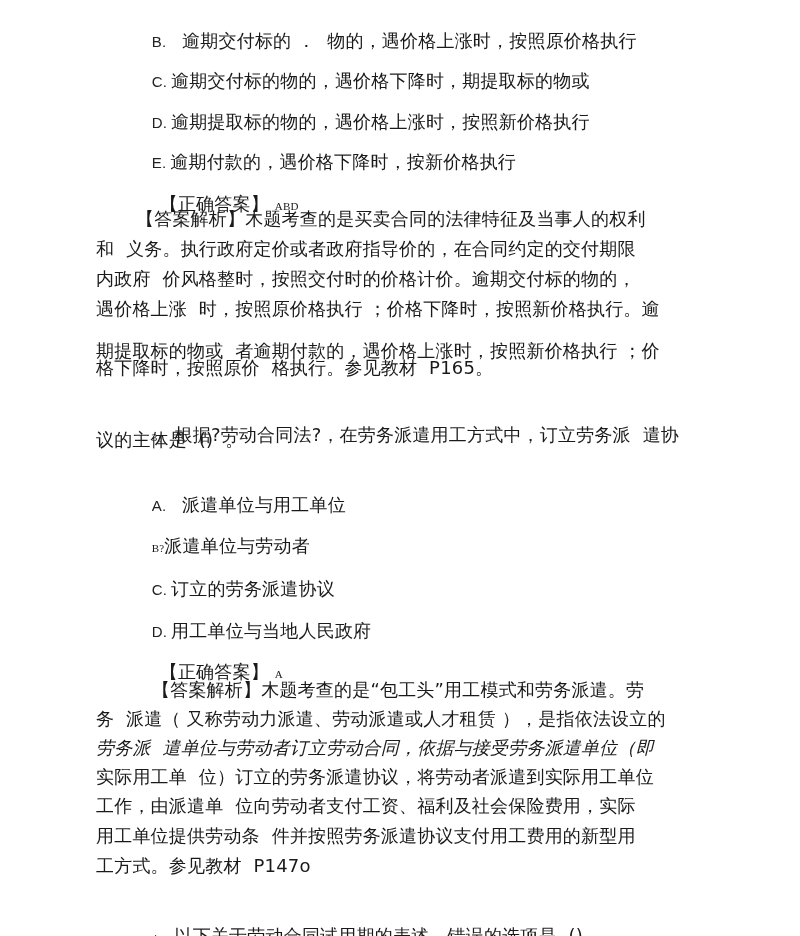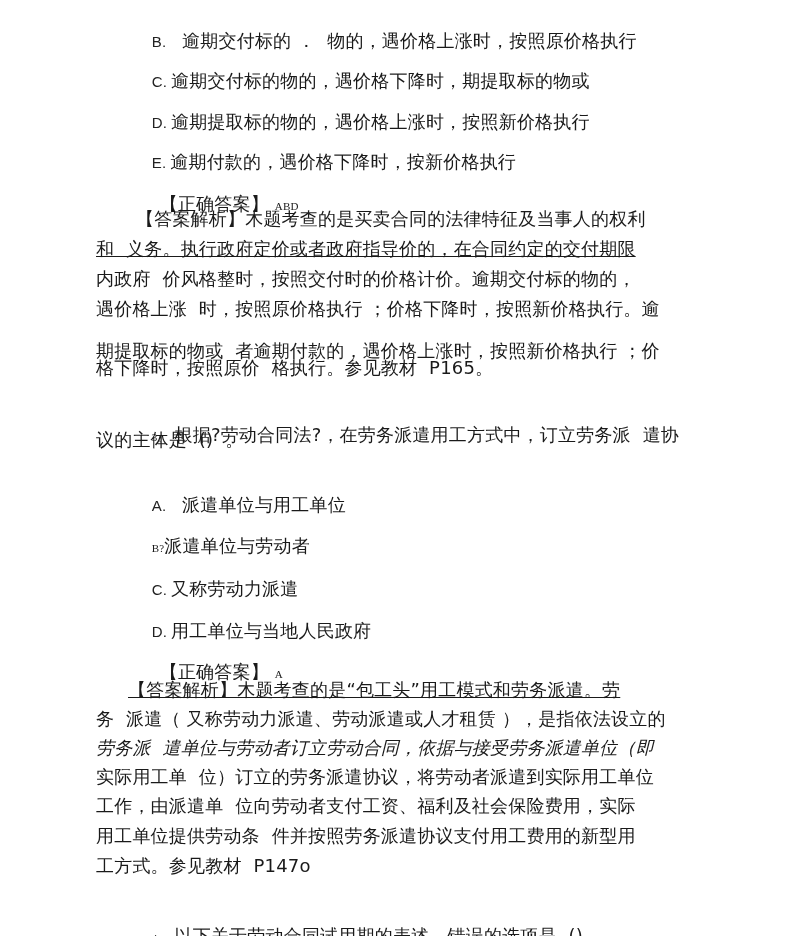--- a/index.html
+++ b/index.html
@@ -25,49 +25,49 @@
   </div>
   <div class="line" style="left:128px; top:126px;">
     <span class="lbl">E.</span><span>逾期付款的，遇价格下降时，按新价格执行</span>
   </div>
 
   <div class="line" style="left:136px; top:168px;">
     <span>【正确答案】</span> <span class="lat">ABD</span>
   </div>
 
   <div class="line" style="left:136px; top:207px;">【答案解析】木题考查的是买卖合同的法律特征及当事人的权利</div>
-  <div class="line" style="left:96px; top:237px;text-decoration:underline;">和  义务。执行政府定价或者政府指导价的，在合同约定的交付期限</div>
+  <div class="line" style="left:96px; top:237px;">和  义务。执行政府定价或者政府指导价的，在合同约定的交付期限</div>
   <div class="line" style="left:96px; top:267px;">内政府  价风格整时，按照交付时的价格计价。逾期交付标的物的，</div>
   <div class="line" style="left:96px; top:297px;">遇价格上涨  时，按照原价格执行 ；价格下降时，按照新价格执行。逾</div>
   <div class="line" style="left:96px; top:327px;margin-top:12px;">期提取标的物或  者逾期付款的，遇价格上涨时，按照新价格执行 ；价</div>
   <div class="line" style="left:96px; top:356px;">格下降时，按照原价  格执行。参见教材  P165。</div>
 
   <div class="line" style="left:128px; top:399px;">
     <span class="lat">3、</span><span> 根据?劳动合同法?，在劳务派遣用工方式中，订立劳务派  遣协</span>
   </div>
   <div class="line" style="left:96px; top:428px;">议的主体是  ()  。</div>
 
   <div class="line" style="left:128px; top:469px;">
     <span class="lbl">A.</span><span>  派遣单位与用工单位</span>
   </div>
   <div class="line" style="left:128px; top:510px;">
     <span class="lat">B?</span><span>派遣单位与劳动者</span>
   </div>
   <div class="line" style="left:128px; top:553px;">
-    <span class="lbl">C.</span><span>又称劳动力派遣</span>
+    <span class="lbl">C.</span><span>订立的劳务派遣协议</span>
   </div>
   <div class="line" style="left:128px; top:595px;">
     <span class="lbl">D.</span><span>用工单位与当地人民政府</span>
   </div>
 
   <div class="line" style="left:136px; top:636px;">
     <span>【正确答案】</span> <span class="lat">A</span>
   </div>
 
-  <div class="line" style="left:128px; top:678px;text-decoration:underline;">【答案解析】木题考查的是“包工头”用工模式和劳务派遣。劳</div>
+  <div class="line" style="left:152px; top:678px;">【答案解析】木题考查的是“包工头”用工模式和劳务派遣。劳</div>
   <div class="line" style="left:96px; top:707px;">务  派遣（ 又称劳动力派遣、劳动派遣或人才租赁 ），是指依法设立的</div>
   <div class="line" style="left:96px; top:736px;font-style:italic;">劳务派  遣单位与劳动者订立劳动合同，依据与接受劳务派遣单位（即</div>
   <div class="line" style="left:96px; top:765px;">实际用工单  位）订立的劳务派遣协议，将劳动者派遣到实际用工单位</div>
   <div class="line" style="left:96px; top:794px;">工作，由派遣单  位向劳动者支付工资、福利及社会保险费用，实际</div>
   <div class="line" style="left:96px; top:824px;">用工单位提供劳动条  件并按照劳务派遣协议支付用工费用的新型用</div>
   <div class="line" style="left:96px; top:854px;">工方式。参见教材  P147o</div>
 
   <div class="line" style="left:128px; top:900px;">
     <span class="lat">4、</span><span> 以下关于劳动合同试用期的表述，错误的选项是  ()  。</span>
   </div>

